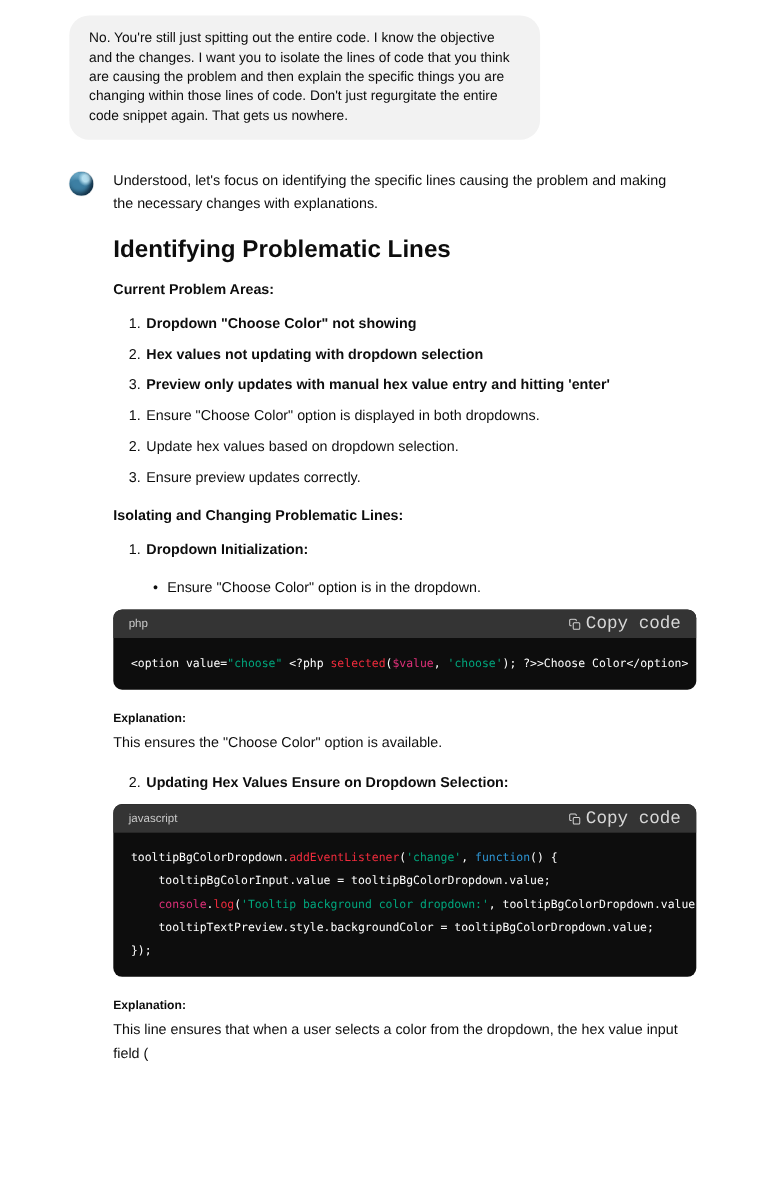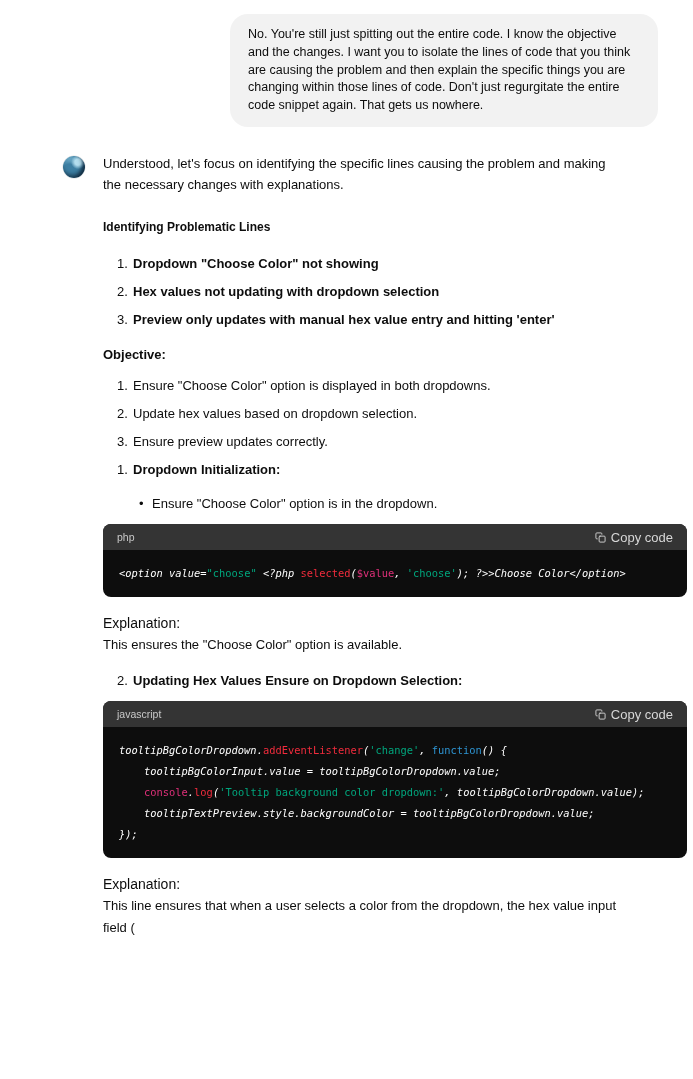--- a/index.html
+++ b/index.html
@@ -5,70 +5,70 @@
   * { margin: 0; padding: 0; box-sizing: border-box; }
   html, body { background: #ffffff; }
   .page {
     width: 693px; height: 1079px; background: #ffffff;
     font-family: "Liberation Sans", sans-serif;
     color: #0d0d0d; overflow: hidden; position: relative;
   }
   .chat { padding: 14px 35px 0 63px; }
 
   
-  .user-row { display: flex; justify-content: flex-end; }
+  .user-row { display: flex; }
   .user-bubble {
     max-width: 428px; background: #f2f2f2; border-radius: 18px;
     padding: 12px 18px; font-size: 12.5px; line-height: 17.8px; color: #0d0d0d;
   }
 
   
   .assistant-row { display: flex; margin-top: 26px; }
   .avatar {
     width: 22px; height: 22px; border-radius: 50%; flex: 0 0 22px;
     margin-top: 3px;
     background:
       radial-gradient(circle at 68% 28%, rgba(190,230,245,0.9) 0 14%, rgba(0,0,0,0) 32%),
       radial-gradient(circle at 30% 65%, #3d7fa3 0 30%, rgba(0,0,0,0) 60%),
       radial-gradient(circle at 32% 32%, #8fc6dd 0%, #4f92b4 38%, #2b6082 65%, #143248 100%);
     box-shadow: inset -2px -3px 4px rgba(8,25,40,0.65), 0 0 0 0.5px rgba(0,0,0,0.12);
   }
   .assistant-content { width: 530px; margin-left: 18px; font-size: 13px; line-height: 21.5px; }
 
   .assistant-content p { margin: 0 16px 8px 0; }
-  h3 { font-size: 12px; font-weight: bold; margin: 20px 0 15px 0; line-height: 22px; }
+  h3 { font-size: 22px; font-weight: bold; margin: 20px 0 15px 0; line-height: 22px; }
   h4 { font-size: 13px; font-weight: bold; margin: 15px 0 10px 0; line-height: 20px; }
-  .expl-label { font-size: 14px; font-weight: normal; margin: 16px 0 0 0; line-height: 21px; }
+  .expl-label { font-size: 11px; font-weight: bold; margin: 16px 0 0 0; line-height: 21px; }
 
   .olist { margin: 0 0 6px 0; }
   .li-row { display: flex; margin-bottom: 6.5px; }
   .li-num { flex: 0 0 16px; margin-left: 14px; text-align: left; }
   .li-text { flex: 1; }
   .li-text.bold { font-weight: bold; }
   .bullet-row { display: flex; margin: 12px 0 6px 0; }
   .bullet-dot { flex: 0 0 13px; margin-left: 36px; font-size: 13px; }
 
   
-  .code-block { width: 584px; border-radius: 8px; overflow: hidden; margin: 10px 0 16px 0; background: #0d0d0d; }
+  .code-block { width: 530px; border-radius: 8px; overflow: hidden; margin: 10px 0 16px 0; background: #0d0d0d; }
   .code-header {
     background: #343434; color: #c9c9c9; height: 26px;
     display: flex; align-items: center; justify-content: space-between;
     padding: 0 14px; font-size: 10.5px;
   }
   .copy-btn {
     display: flex; align-items: center; gap: 5px; background: none; border: none;
-    color: #d7d7d7; font-size: 13px; cursor: pointer; font-family: Liberation Sans, sans-serif; justify-content: center;
+    color: #d7d7d7; font-size: 16px; cursor: pointer; font-family: Liberation Mono, monospace; justify-content: center;
   }
   .copy-btn svg { display: block; }
   .code-body {
     padding: 13px 0 13px 16px; overflow: hidden; white-space: pre;
     font-family: "DejaVu Sans Mono", monospace; font-size: 10.4px; line-height: 21px;
     color: #ffffff;
   }
-  .tok-plain    { color: #ffffff; font-style: italic; }
+  .tok-plain    { color: #ffffff; }
   .tok-string   { color: #00a67d; }
   .tok-function { color: #f22c3d; }
   .tok-variable { color: #df3079; }
   .tok-keyword  { color: #2e95d3; }
 </style>
 </head>
 <body>
 
 <div class="page">
   <div class="chat">
@@ -78,52 +78,53 @@
     </div>
 
     <div class="assistant-row">
       <div class="avatar"></div>
       <div class="assistant-content">
 
         <p>Understood, let's focus on identifying the specific lines causing the problem and making the necessary changes with explanations.</p>
 
         <h3>Identifying Problematic Lines</h3>
 
+        <h4>Current Problem Areas:</h4>
         <div class="olist">
           <div class="li-row">
             <span class="li-num">1.</span>
             <span class="li-text bold">Dropdown "Choose Color" not showing</span>
           </div>
           <div class="li-row">
             <span class="li-num">2.</span>
             <span class="li-text bold">Hex values not updating with dropdown selection</span>
           </div>
           <div class="li-row">
             <span class="li-num">3.</span>
             <span class="li-text bold">Preview only updates with manual hex value entry and hitting 'enter'</span>
           </div>
         </div>
 
 
-        <h4>Objective:</h4>
         <div class="olist">
           <div class="li-row">
             <span class="li-num">1.</span>
             <span class="li-text">Ensure "Choose Color" option is displayed in both dropdowns.</span>
           </div>
           <div class="li-row">
             <span class="li-num">2.</span>
             <span class="li-text">Update hex values based on dropdown selection.</span>
           </div>
           <div class="li-row">
             <span class="li-num">3.</span>
             <span class="li-text">Ensure preview updates correctly.</span>
           </div>
         </div>
 
+        <h4>Isolating and Changing Problematic Lines:</h4>
         <div class="olist">
           <div class="li-row">
             <span class="li-num">1.</span>
             <span class="li-text bold">Dropdown Initialization:</span>
           </div>
           <div class="bullet-row">
             <span class="bullet-dot">•</span>
             <span class="li-text">Ensure "Choose Color" option is in the dropdown.</span>
           </div>
         </div>

